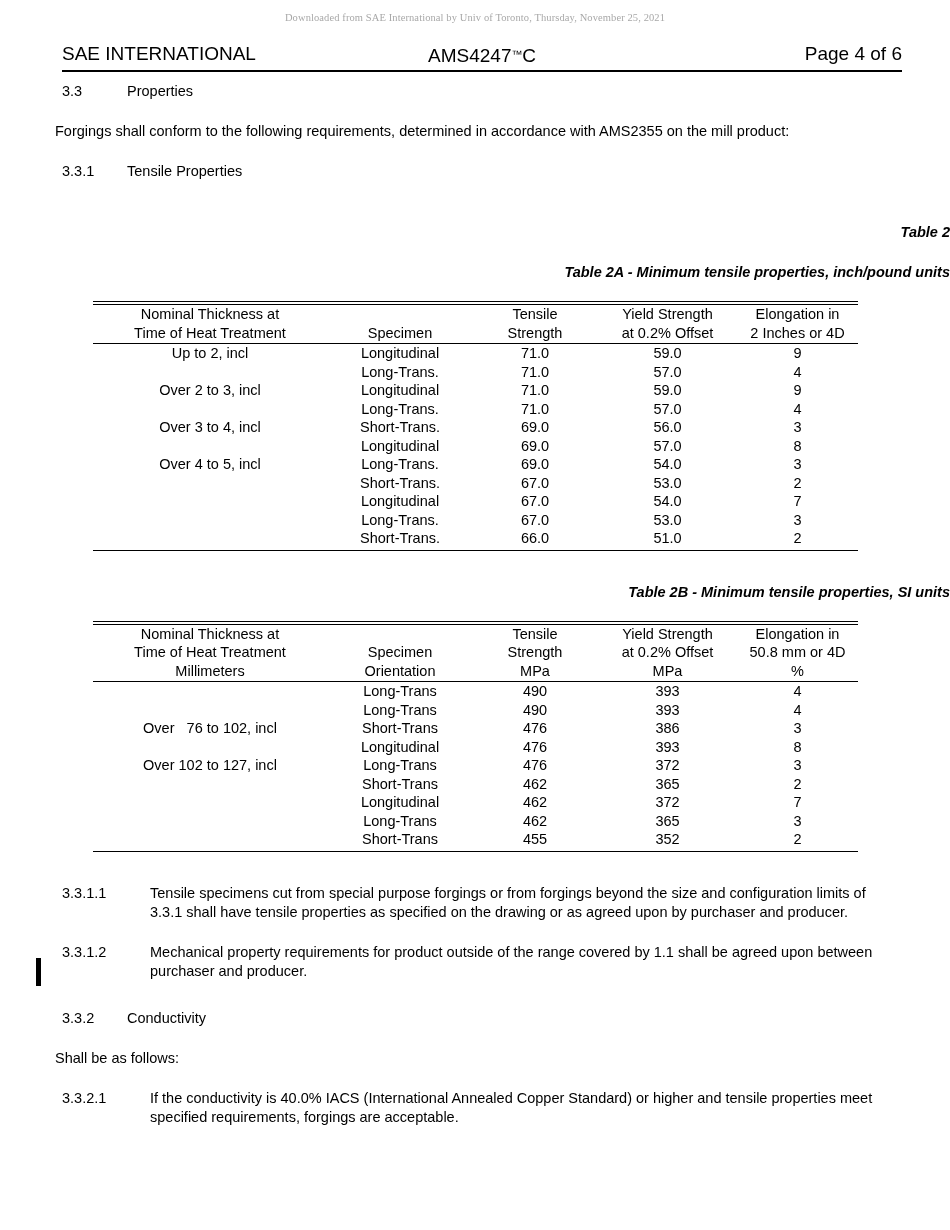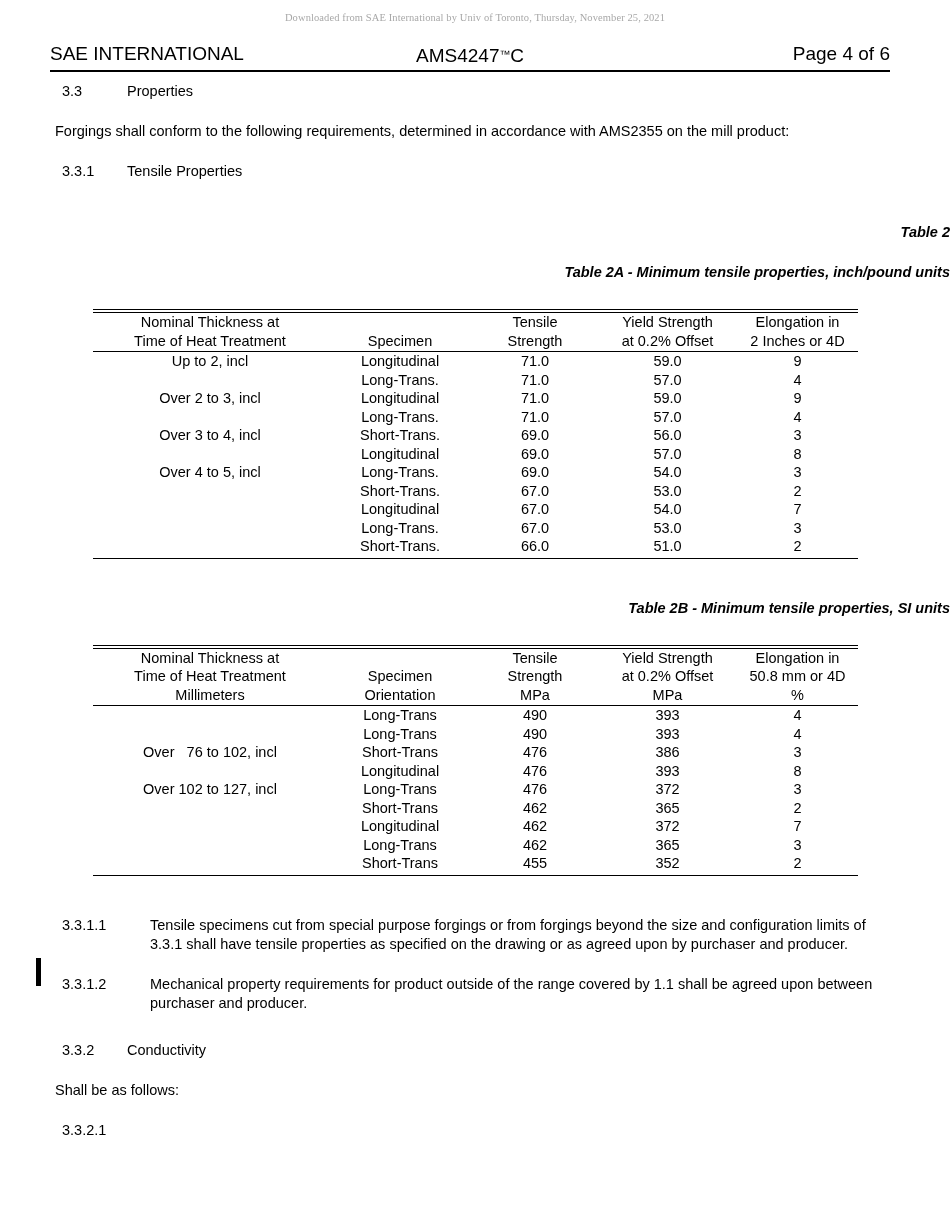--- a/index.html
+++ b/index.html
@@ -35,21 +35,21 @@
     font-size: 10.5px;
     letter-spacing: 0.1px;
     color: #a8a8a8;
     white-space: nowrap;
   }
 
   
   .doc-header {
     position: absolute;
     top: 42px;
-    left: 50px;
+    left: 62px;
     width: 840px;
     height: 30px;
     border-bottom: 2px solid #000;
     box-sizing: border-box;
   }
   .doc-header .h-left,
   .doc-header .h-center,
   .doc-header .h-right {
     position: absolute;
     top: 0;
@@ -109,21 +109,21 @@
   .tbl-caption {
     text-align: right;
     font-size: 14.5px;
     font-weight: bold;
     font-style: italic;
     line-height: 19px;
   }
 
   
   .tbl-wrap {
-    margin: 12px auto;
+    margin: 4px auto;
     width: 765px;
   }
   table.props {
     width: 765px;
     border-collapse: collapse;
     font-size: 14.5px;
     table-layout: fixed;
   }
   table.props col.c0 { width: 235px; }
   table.props col.c1 { width: 145px; }
@@ -482,20 +482,21 @@
 
     <div class="gap-md"></div>
 
     <div class="blk plain">Shall be as follows:</div>
 
     <div class="gap-md"></div>
 
     <div class="blk">
       <div class="numbered wide">
         <span class="num">3.3.2.1</span>
+        <span>If the conductivity is 40.0% IACS (International Annealed Copper Standard) or higher and tensile properties meet specified requirements, forgings are acceptable.</span>
       </div>
     </div>
 
   </div>
 
   <div class="changebar" style="top:958px;height:28px;"></div>
 
 </div>
 
 </body></html>

